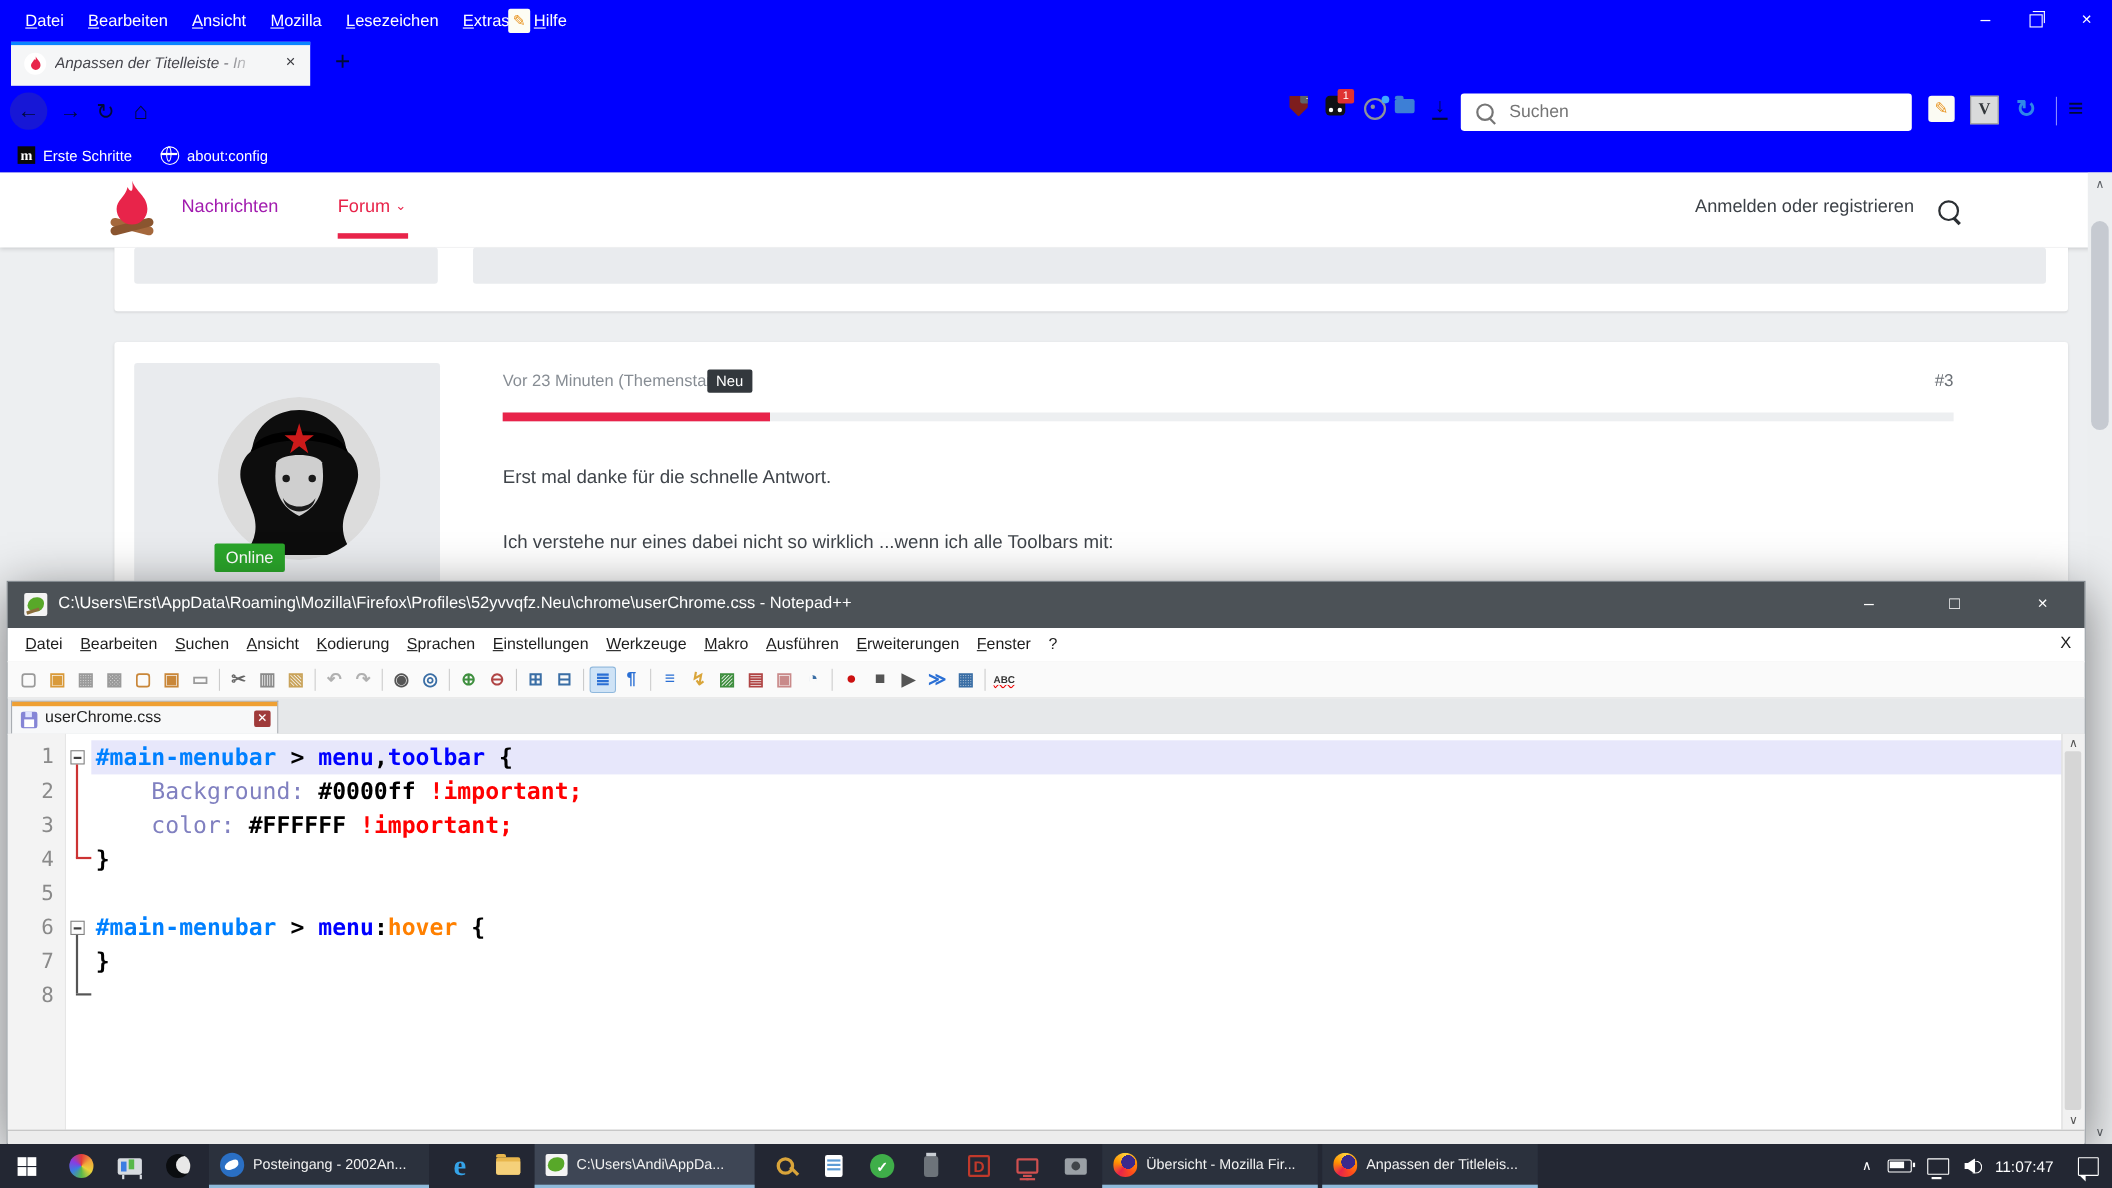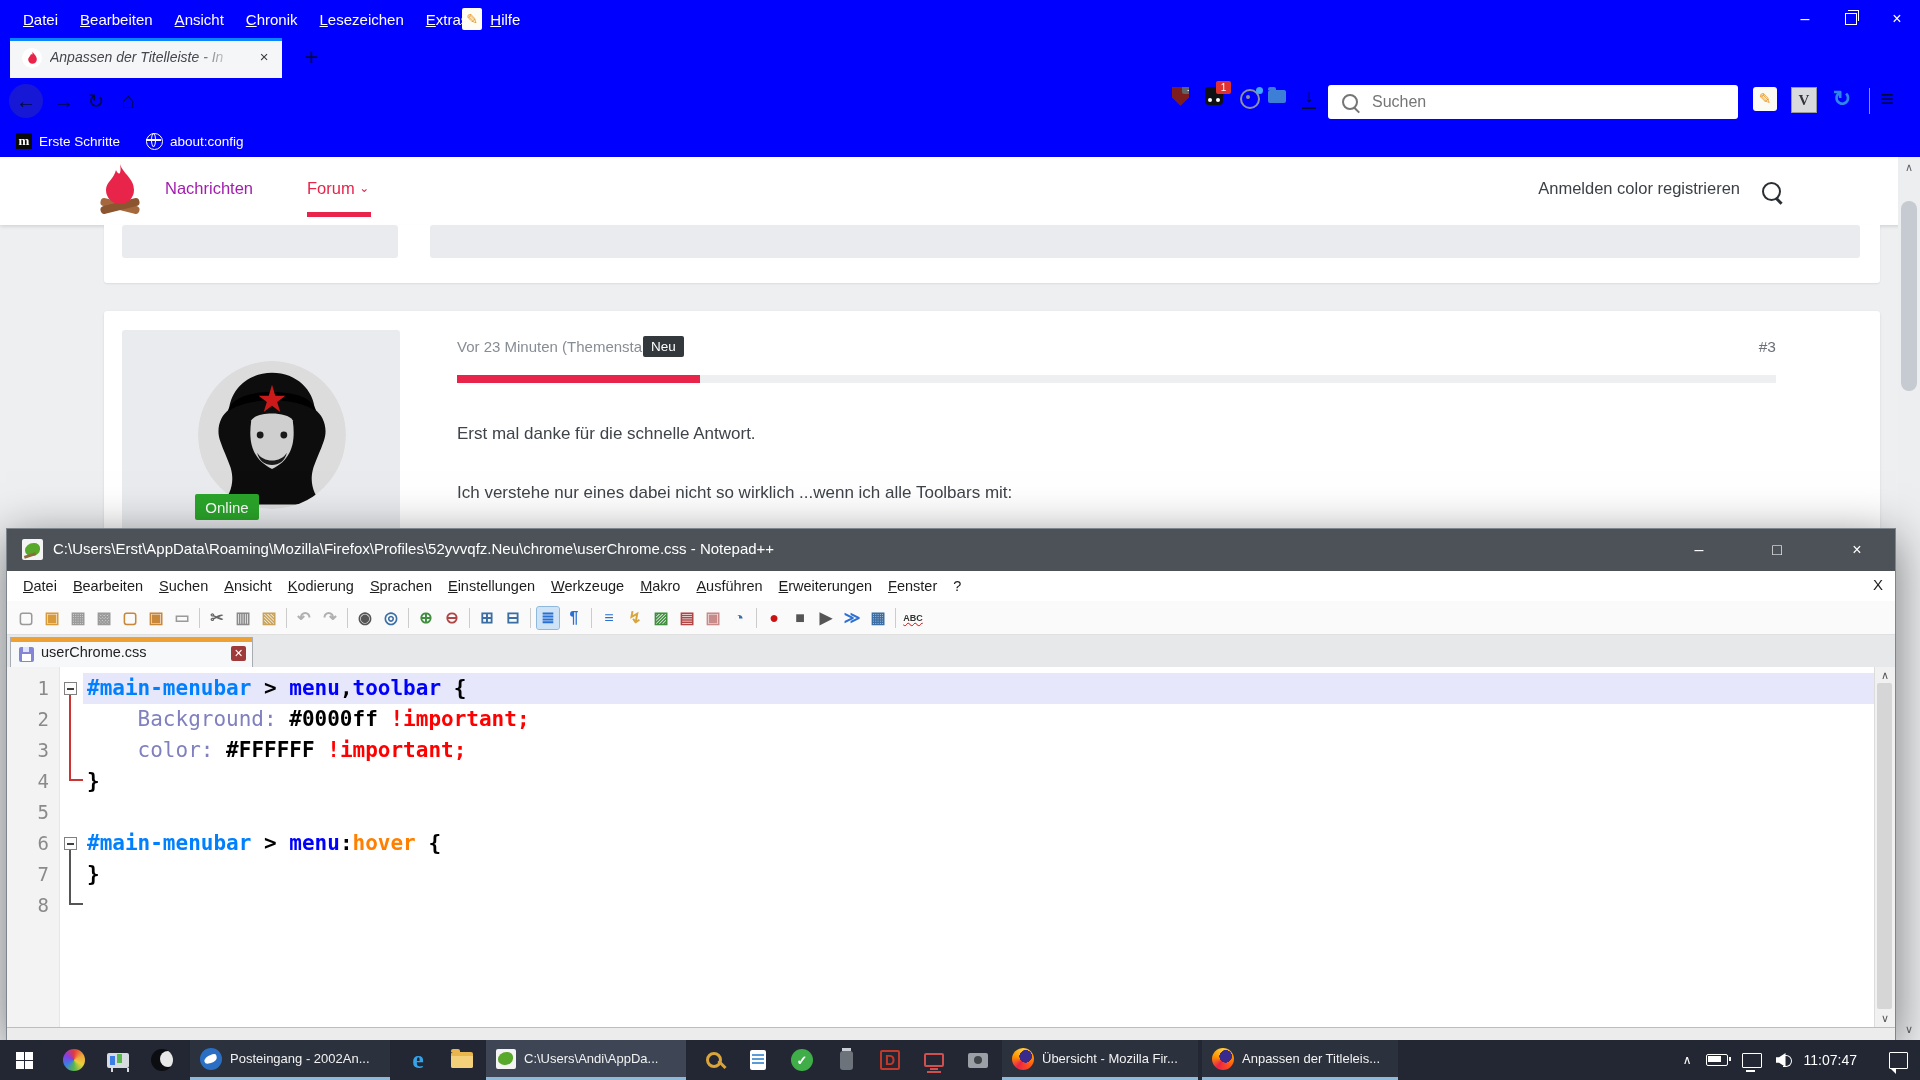--- a/index.html
+++ b/index.html
@@ -248,37 +248,37 @@
   .ic-batt{width:20px;height:10px;border:1.5px solid #fff;border-radius:2px;position:relative;margin-right:14px;}
   .ic-batt::before{content:"";position:absolute;right:-4px;top:2px;width:2px;height:4px;background:#fff;}
   .ic-batt::after{content:"";position:absolute;left:1px;top:1px;width:13px;height:6px;background:#fff;}
   .ic-mon{width:18px;height:13px;border:1.5px solid #fff;border-radius:1px;position:relative;margin-right:14px;}
   .ic-mon::after{content:"";position:absolute;left:3px;bottom:-5px;width:9px;height:2px;background:#fff;}
   .ic-spk{width:16px;height:14px;position:relative;margin-right:12px;}
   .ic-spk::before{content:"";position:absolute;left:0;top:0;width:10px;height:14px;background:#fff;
     clip-path:polygon(0 30%,35% 30%,100% 0,100% 100%,35% 70%,0 70%);}
   .ic-spk::after{content:"";position:absolute;right:0px;top:2px;width:8px;height:10px;border:1.5px solid #fff;
     border-left:none;border-radius:0 8px 8px 0;}
-  .tray-clock{font-size:14px;color:#fff;margin-right:32px;}
+  .tray-clock{font-size:14px;color:#fff;margin-right:22px;}
   .ic-action{width:17px;height:15px;border:1.5px solid #fff;border-radius:1px;position:relative;margin-right:12px;}
   .ic-action::after{content:"";position:absolute;left:1px;bottom:-6px;width:0;height:0;
     border-left:5px solid transparent;border-top:5px solid #fff;}
 </style>
 </head>
 <body>
 
 <div id="screen">
 
   <section class="ff-chrome">
     <div class="ff-menubar">
       <div class="ff-menu-items" id="ff-menu">
           <span class="ff-mi ak">Datei</span>
           <span class="ff-mi ak">Bearbeiten</span>
           <span class="ff-mi ak">Ansicht</span>
-          <span class="ff-mi ak">Chronik</span>
+          <span class="ff-mi ak">Mozilla</span>
           <span class="ff-mi ak">Lesezeichen</span>
           <span class="ff-mi ak">Extras</span>
           <span class="ff-mi ak">Hilfe</span>
         </div>
       <span class="ff-note-icon">✎</span>
       <div class="ff-wincontrols">
         <span class="ff-wc">–</span>
         <span class="ff-wc">
             <span class="restore-box"></span>
           </span>
@@ -346,21 +346,21 @@
       <span class="logo">
         <svg width="56" height="58" viewBox="0 0 56 58">
           <rect x="8" y="40" width="40" height="8" rx="4" fill="#a5683c" transform="rotate(14 28 44)"></rect>
           <rect x="8" y="40" width="40" height="8" rx="4" fill="#8a552f" transform="rotate(-14 28 44)"></rect>
           <path d="M28 2 C31 12 42 16 42 28 A14 14 0 0 1 14 28 C14 20 22 17 24 8 C26 13 30 14 28 2 Z" fill="#e8244a"></path>
         </svg>
       </span>
       <span class="nav-link" style="left:165px">Nachrichten</span>
       <span class="nav-link nav-forum" style="left:307px"><span>Forum</span> <span class="caret">⌄</span></span>
       <span class="forum-underline"></span>
-      <span class="login-link">Anmelden color registrieren</span>
+      <span class="login-link">Anmelden oder registrieren</span>
       <span class="hdr-search"></span>
     </div>
 
     <div class="prev-strip">
       <div class="gray-box" style="left:18px;top:0;width:276px;height:33px"></div>
       <div class="gray-box" style="left:326px;top:0;width:1430px;height:33px">
         
       </div>
     </div>
 

